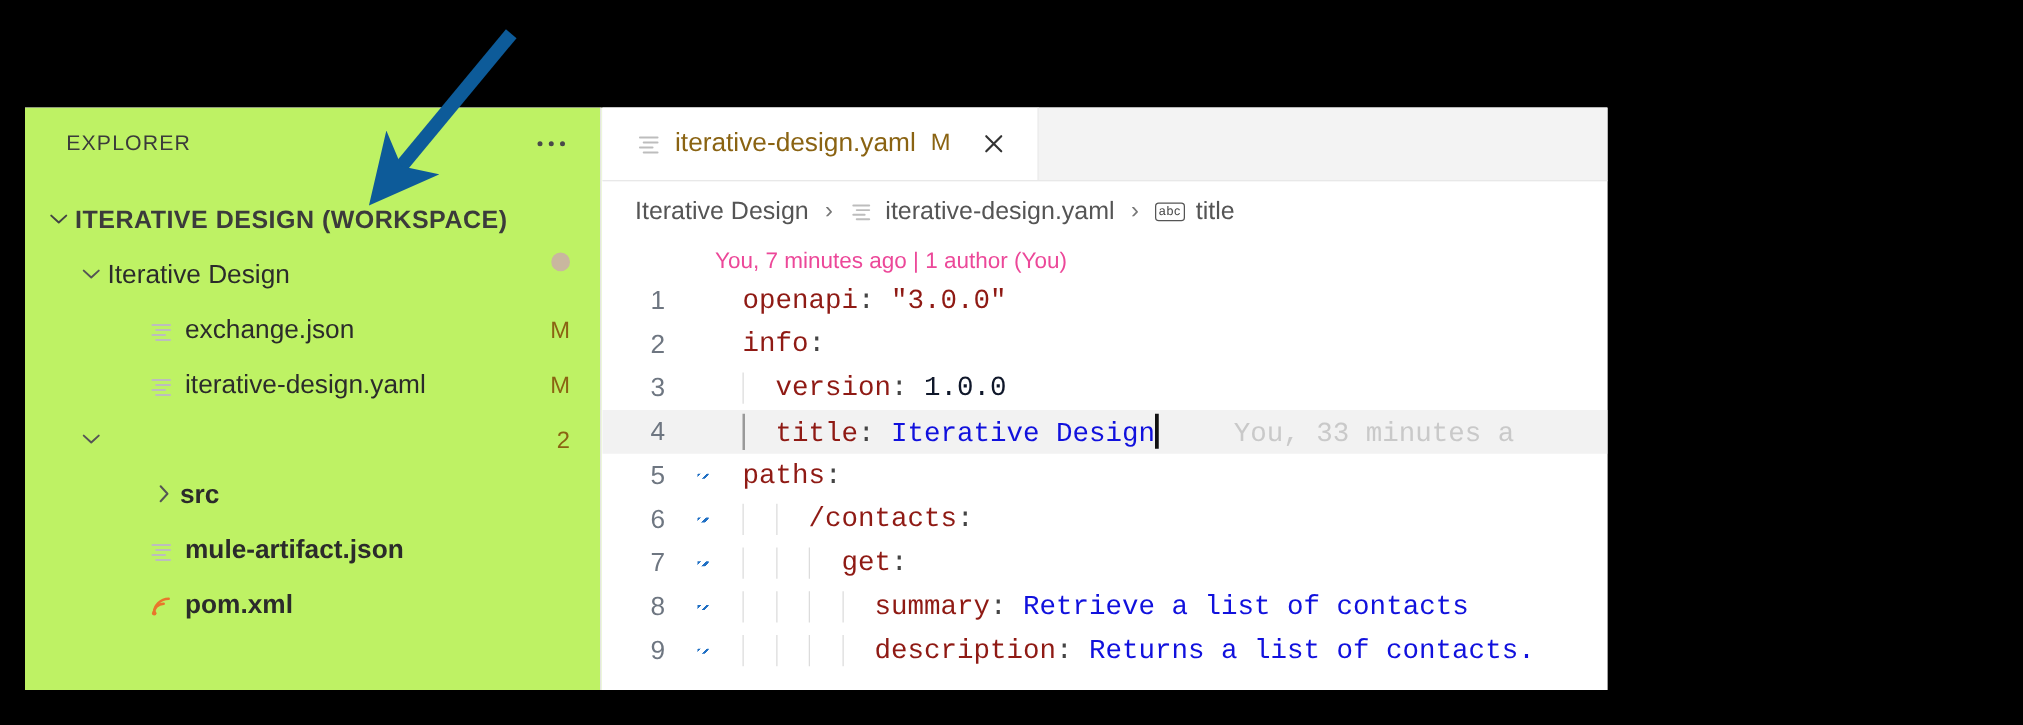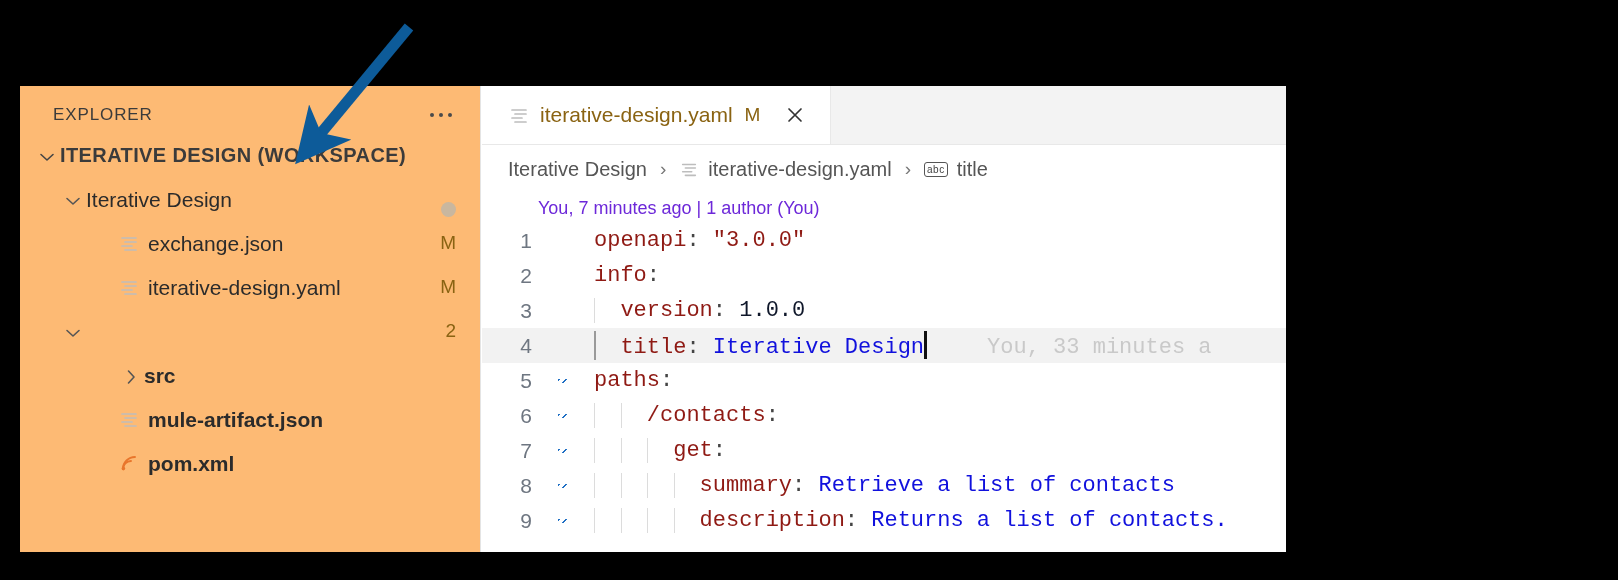--- a/index.html
+++ b/index.html
@@ -4,30 +4,30 @@
 <style>
   html,body{margin:0;padding:0;background:#000;}
   body{width:1618px;height:580px;overflow:hidden;font-family:"Liberation Sans",sans-serif;}
 
   #root{position:relative;width:1618px;height:580px;background:#000;}
 
   
   #shot{position:absolute;left:20px;top:86px;width:1266px;height:466px;overflow:hidden;background:#ffffff;}
 
   
-  #sidebar{position:absolute;left:0;top:0;width:461px;height:466px;background:#fdba74;
+  #sidebar{position:absolute;left:0;top:0;width:461px;height:466px;background:#bef264;
            border-right:1px solid #e4e4e4;box-sizing:border-box;}
 
   .explorer-head{position:relative;height:58px;display:flex;align-items:center;
                  padding:0 22px 0 33px;justify-content:space-between;}
   .explorer-title{font-size:17px;letter-spacing:.9px;color:#3b3b3b;font-weight:400;}
   .ellipsis-btn{display:flex;gap:5px;align-items:center;padding:6px;}
   .ellipsis-btn i{width:4px;height:4px;border-radius:50%;background:#4a4a4a;display:block;}
 
-  .row{display:flex;align-items:flex-start;height:44px;padding-right:24px;box-sizing:border-box;
+  .row{display:flex;align-items:flex-end;height:44px;padding-right:24px;box-sizing:border-box;
        position:relative;cursor:pointer;white-space:nowrap;}
   .row .lbl{font-size:21px;color:#2b2b2b;}
   .row .badge{position:absolute;right:24px;font-size:19px;}
 
   .ws-row{padding-left:14px;}
   .ws-row .lbl{font-weight:bold;font-size:20px;letter-spacing:.4px;color:#3b3b3b;}
 
   .chev{width:26px;height:26px;flex:0 0 26px;display:inline-flex;align-items:center;justify-content:center;}
   .chev svg{display:block;}
 
@@ -54,22 +54,22 @@
   .tab-mod{font-size:19px;color:#8a6312;margin-left:2px;}
   .tab-close{margin-left:12px;display:inline-flex;align-items:center;justify-content:center;
              width:26px;height:26px;}
 
   .breadcrumb{height:48px;display:flex;align-items:center;padding-left:26px;gap:10px;font-size:20px;color:#555;}
   .bc-item{display:flex;align-items:center;gap:9px;color:#555;}
   .bc-sep{color:#777;font-size:19px;margin:0 3px;}
   .abc-ic{display:inline-block;border:1.6px solid #555;border-radius:3px;padding:0 2px;
           font-size:10px;line-height:13px;font-family:"Liberation Sans",sans-serif;color:#444;letter-spacing:.5px;}
 
-  .blameline{height:30px;display:flex;align-items:center;padding-left:56px;
-             font-size:18px;color:#6d28d9;}
+  .blameline{height:30px;display:flex;align-items:center;padding-left:90px;
+             font-size:18px;color:#ec4899;}
 
   .code{position:relative;font-family:"Liberation Mono",monospace;font-size:22px;}
   .cline{position:relative;height:35px;display:flex;align-items:center;white-space:pre;}
   .cline.hl{background:#f2f2f2;}
   .lnum{width:74px;flex:0 0 74px;text-align:right;padding-right:24px;box-sizing:border-box;
         color:#6e7681;font-family:"Liberation Sans",sans-serif;font-size:21px;}
   .gutmark{width:14px;flex:0 0 14px;position:relative;}
   .gutmark.changed::before{content:"";position:absolute;left:2px;top:-2px;bottom:-2px;width:9px;
      background:repeating-linear-gradient(135deg,#1f6fc4 0 2px,#ffffff 2px 5px);}
   .ctext{position:relative;padding-left:24px;}

